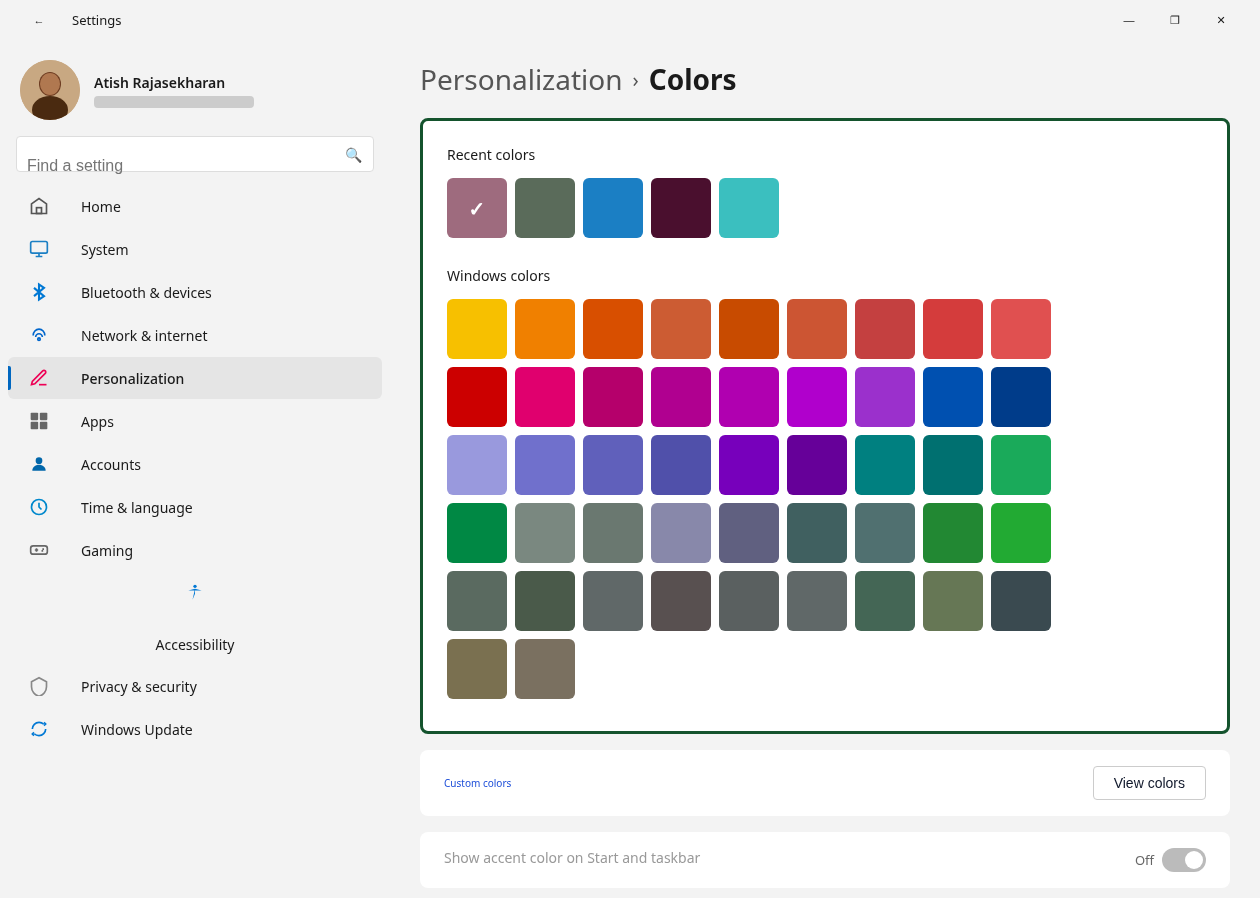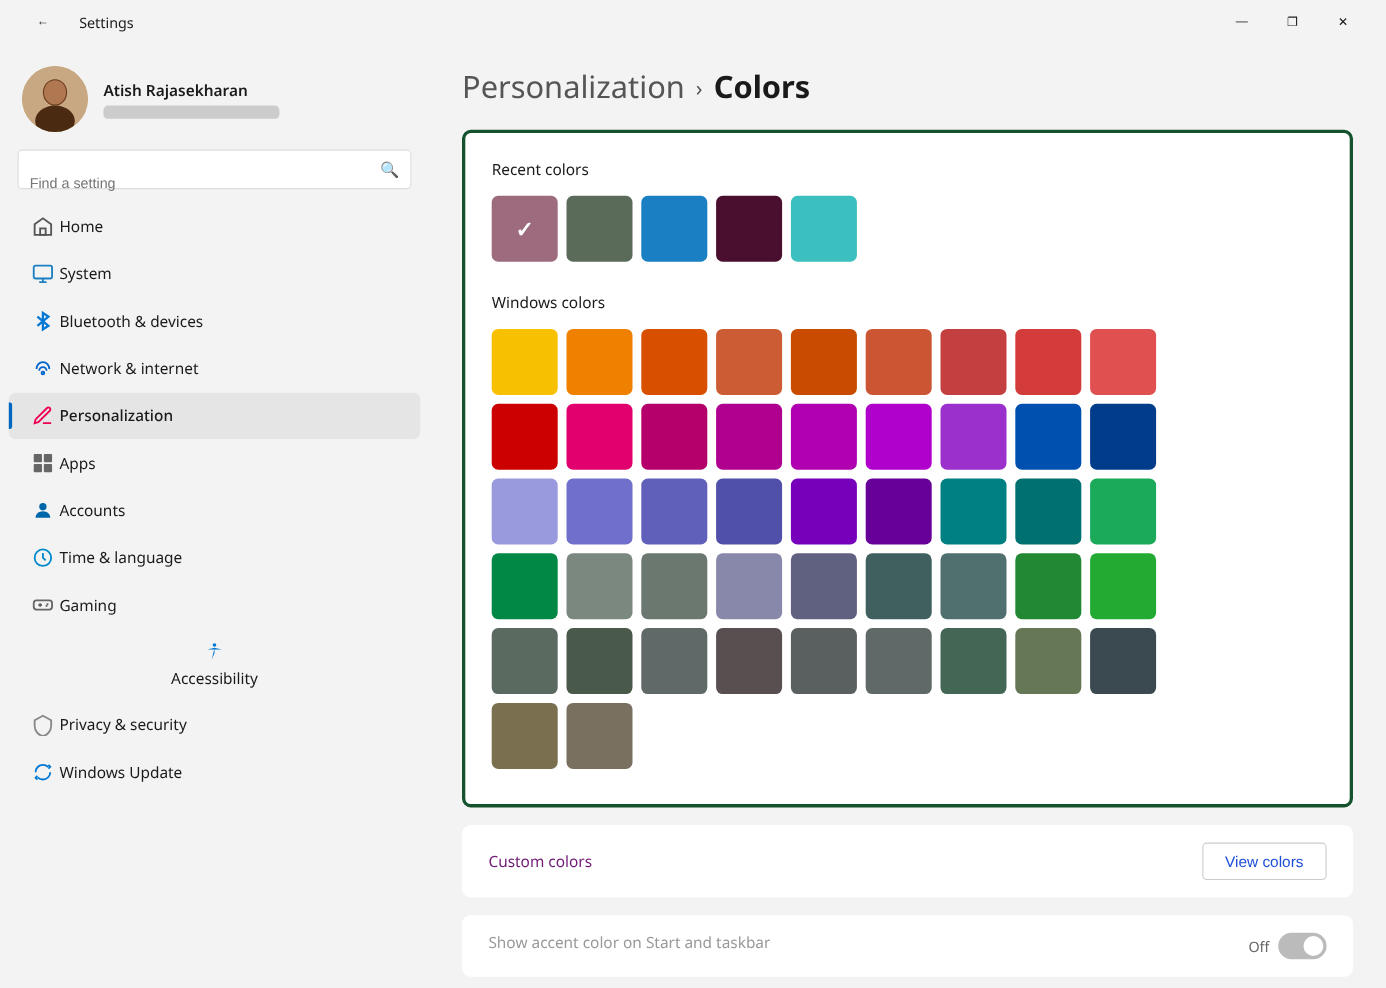--- a/index.html
+++ b/index.html
@@ -117,35 +117,35 @@
       display: flex;
       align-items: center;
       padding: 0 10px;
       background: white;
       gap: 8px;
     }
     .search-input {
       flex: 1;
       border: none;
       outline: none;
-      font-size: 13px;
+      font-size: 16px;
       color: #666;
       background: transparent;
       margin-top: 24px;
     }
     .search-icon-svg {
       color: #666;
       font-size: 14px;
     }
 
     
     .nav-item {
       display: flex;
       align-items: center;
-      gap: 4px;
+      gap: 31px;
       padding: 10px 20px;
       cursor: pointer;
       border-radius: 6px;
       margin: 1px 8px;
       color: #1a1a1a;
       font-size: 14px;
     }
     .nav-item.active {
       background: #e5e5e5;
       font-weight: 500;
@@ -246,31 +246,31 @@
     .custom-colors-row {
       display: flex;
       align-items: center;
       justify-content: space-between;
       background: white;
       border-radius: 8px;
       padding: 16px 24px;
       margin-bottom: 16px;
     }
     .custom-colors-label {
-      font-size: 14px;
-      color: #701a75;
+      font-size: 10px;
+      color: #1d4ed8;
     }
     .view-colors-btn {
       padding: 8px 20px;
       border: 1px solid #ccc;
       border-radius: 4px;
       background: white;
       font-size: 14px;
       cursor: pointer;
-      color: #1d4ed8;
+      color: #0f172a;
     }
 
     
     .toggle-row {
       display: flex;
       align-items: flex-start;
       justify-content: space-between;
       background: white;
       border-radius: 8px;
       padding: 16px 24px;

